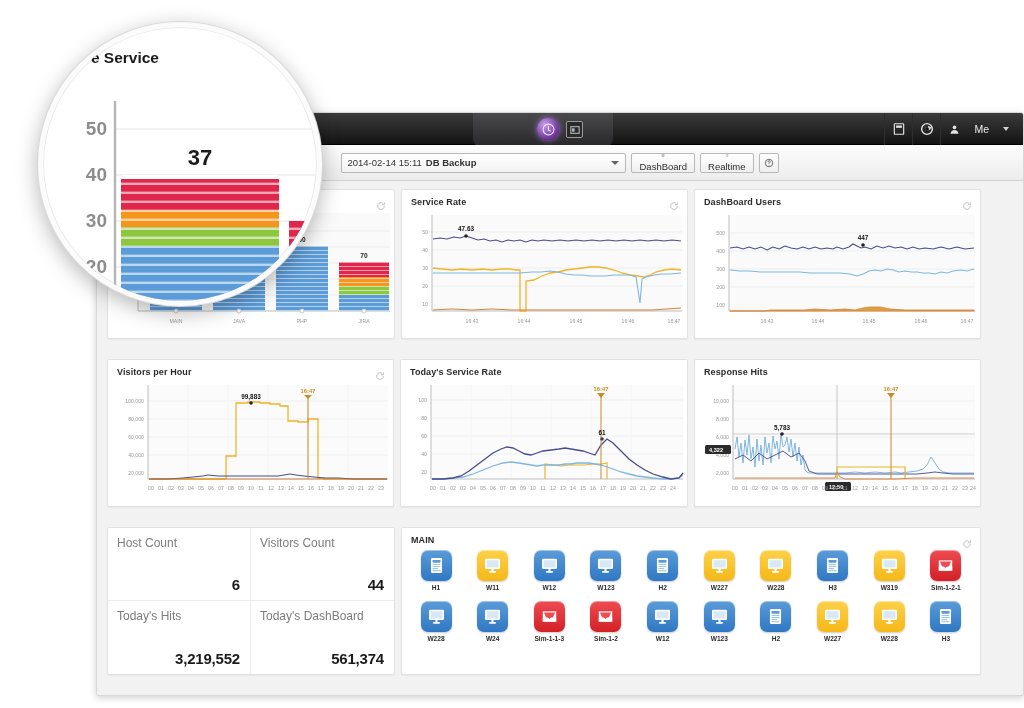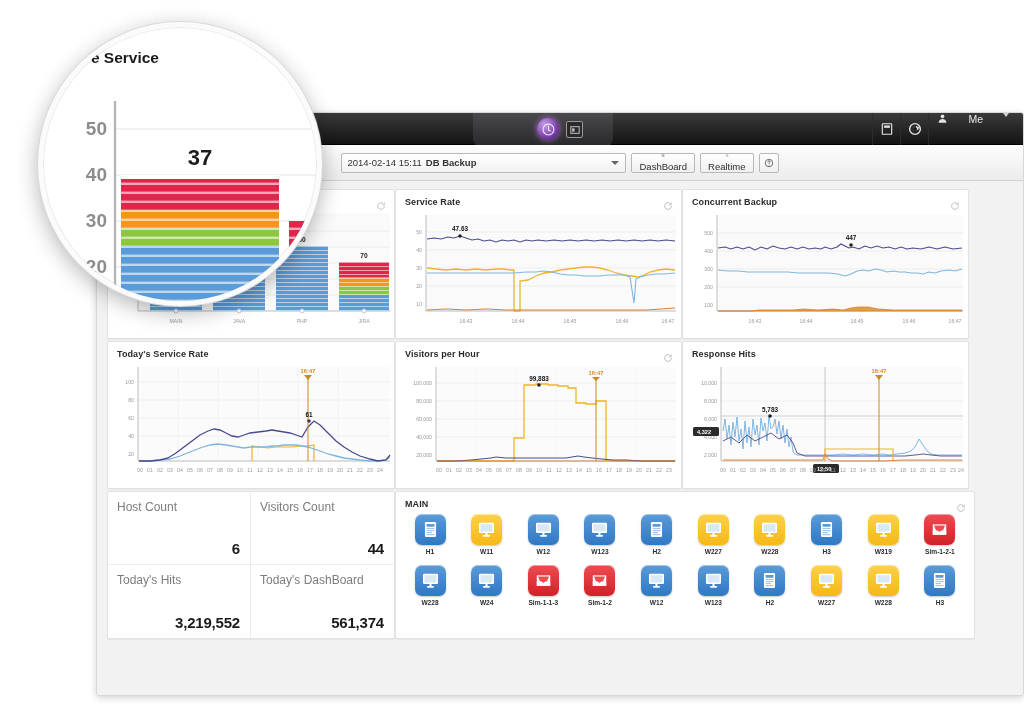--- a/index.html
+++ b/index.html
@@ -40,21 +40,21 @@
   .sq-icon svg { width:10px; height:10px; }
   #titlebar .right-tools {
     position:absolute; right:6px; top:0; height:32px; display:flex; align-items:center; gap:0;
   }
   .tb-btn {
     width:28px; height:32px; display:flex; align-items:center; justify-content:center;
     border-left:1px solid #2d2d2d;
   }
   .tb-btn svg { width:14px; height:14px; fill:#e2e2e2; }
   .tb-me {
-    height:32px; display:flex; gap:20px; padding:0 8px 0 8px;
+    height:32px; display:flex; align-items:center; gap:14px; padding:0 8px 0 8px;
     border-left:1px solid #2d2d2d; color:#eaeaea; font-size:10.5px;
   }
   .tb-me svg { width:11px; height:11px; fill:#e2e2e2; }
   .caret-dn { width:0;height:0;border-left:3px solid transparent;border-right:3px solid transparent;border-top:4px solid #cfcfcf; }
 
   
   #toolbar {
     position:absolute; left:0; top:32px; width:100%; height:36px;
     background:linear-gradient(#fdfdfd,#ececed);
     border-bottom:1px solid #d2d2d2;
@@ -79,21 +79,21 @@
   }
   .tbar-btn svg { width:10px; height:10px; fill:#555; }
   .tbar-btn.icononly { padding:0; width:20px; justify-content:center; }
 
   
   #dash {
     position:absolute; left:0; top:68px; right:0; bottom:0;
     background:#f2f2f2; padding:8px 10px 10px 10px;
     overflow:hidden;
   }
-  .row { display:flex; gap:0; margin-bottom:2px; }
+  .row { display:flex; gap:6px; margin-bottom:20px; }
   .panel {
     background:#fff; border:1px solid #e2e2e2; border-radius:2px;
     position:relative; box-shadow:0 1px 1px rgba(0,0,0,.05);
   }
   .panel-title {
     font-size:9px; font-weight:bold; color:#2b2b2b;
     padding:7px 0 0 9px; letter-spacing:.1px;
   }
   .refresh-ico { position:absolute; right:8px; top:7px; width:10px; height:10px; opacity:.55; }
   .refresh-ico svg { width:10px; height:10px; fill:none; stroke:#555; stroke-width:1.6; }
@@ -333,21 +333,21 @@
             <text class="peaklbl" x="64" y="24">47.63</text>
             <text class="axlbl x" x="70" y="116">16:43</text>
             <text class="axlbl x" x="122" y="116">16:44</text>
             <text class="axlbl x" x="174" y="116">16:45</text>
             <text class="axlbl x" x="226" y="116">16:46</text>
             <text class="axlbl x" x="272" y="116">16:47</text>
           </svg>
         </div>
 
         <div class="panel" style="width:287px;height:150px">
-          <div class="panel-title">Concurrent Backup</div>
+          <div class="panel-title">DashBoard Users</div>
           <div class="refresh-ico">
             <svg viewBox="0 0 24 24">
                 <path d="M20 12a8 8 0 11-3-6.2"></path>
                 <path d="M20 3.5V9h-5.5"></path>
               </svg>
           </div>
           <svg class="chart" width="287" height="128" viewBox="0 0 287 128">
             <rect x="34" y="8" width="246" height="96" fill="#fafafa"></rect>
             <g stroke="#ededed" stroke-width="1">
               <line x1="34" y1="26" x2="280" y2="26"></line>
@@ -370,86 +370,20 @@
             <text class="axlbl x" x="72" y="116">16:43</text>
             <text class="axlbl x" x="123" y="116">16:44</text>
             <text class="axlbl x" x="174" y="116">16:45</text>
             <text class="axlbl x" x="226" y="116">16:46</text>
             <text class="axlbl x" x="272" y="116">16:47</text>
           </svg>
         </div>
       </div>
 
       <div class="row">
-
-        <div class="panel" style="width:288px;height:148px">
-          <div class="panel-title">Today's Service Rate</div>
-          <svg class="chart" width="288" height="126" viewBox="0 0 288 126">
-            <rect x="30" y="8" width="252" height="94" fill="#fbfbfb"></rect>
-            <g stroke="#efefef" stroke-width="1">
-              <line x1="30" y1="23" x2="282" y2="23"></line>
-                <line x1="30" y1="41" x2="282" y2="41"></line>
-              <line x1="30" y1="59" x2="282" y2="59"></line>
-                <line x1="30" y1="77" x2="282" y2="77"></line>
-            </g>
-            <g stroke="#f3f3f3" stroke-width="1">
-              <line x1="70" y1="8" x2="70" y2="102"></line>
-                <line x1="110" y1="8" x2="110" y2="102"></line>
-              <line x1="150" y1="8" x2="150" y2="102"></line>
-                <line x1="190" y1="8" x2="190" y2="102"></line>
-              <line x1="230" y1="8" x2="230" y2="102"></line>
-            </g>
-            <line x1="30" y1="8" x2="30" y2="102" stroke="#bdbdbd"></line>
-            <line x1="30" y1="102" x2="282" y2="102" stroke="#bdbdbd"></line>
-            <text class="axlbl y" x="26" y="25">100</text>
-            <text class="axlbl y" x="26" y="43">80</text>
-            <text class="axlbl y" x="26" y="61">60</text>
-            <text class="axlbl y" x="26" y="79">40</text>
-            <text class="axlbl y" x="26" y="97">20</text>
-
-            <path fill="none" stroke="#f0b429" stroke-width="1.2" d="M144,102 L144,87 L152,88 L160,89 L168,88 L176,88 L184,88 L192,87 L200,87 L206,86 L206,102"></path>
-
-            <path fill="none" stroke="#7eb6e0" stroke-width="1.3" d="M31,102 42,102 52,101 62,100 72,97 82,93 92,89 102,86 110,85 118,86 124,87 130,88 136,89 142,88 150,88 158,88 164,87 170,87 176,86 182,86 188,86 194,87 200,88 206,90 212,92 220,95 228,97 236,99 244,100 252,101 262,102 270,102 278,101 282,98"></path>
-
-            <path fill="none" stroke="#4a4a8f" stroke-width="1.3" d="M31,102 42,102 52,101 60,99 68,94 76,88 84,82 92,76 100,72 106,70 112,71 118,74 124,77 130,78 136,76 142,74 150,73 158,72 164,71 170,72 176,73 182,74 188,76 194,78 200,68 206,62 212,66 220,74 228,82 236,88 244,93 252,97 262,100 270,102 278,101 282,96"></path>
-
-            <line x1="200" y1="16" x2="200" y2="102" stroke="#c98a24" stroke-width="1"></line>
-            <path d="M196,16 L204,16 L200,21 Z" fill="#c98a24"></path>
-            <text class="markerlbl" x="200" y="14">16:47</text>
-            <circle cx="201" cy="62" r="1.8" fill="#3b3b6b"></circle>
-            <text class="peaklbl" x="201" y="58">61</text>
-            <g class="axlbl x" font-size="4.6" fill="#9a9a9a">
-              <text x="32" y="113">00</text>
-                <text x="42" y="113">01</text>
-                <text x="52" y="113">02</text>
-              <text x="62" y="113">03</text>
-                <text x="72" y="113">04</text>
-                <text x="82" y="113">05</text>
-              <text x="92" y="113">06</text>
-                <text x="102" y="113">07</text>
-                <text x="112" y="113">08</text>
-              <text x="122" y="113">09</text>
-                <text x="132" y="113">10</text>
-                <text x="142" y="113">11</text>
-              <text x="152" y="113">12</text>
-                <text x="162" y="113">13</text>
-                <text x="172" y="113">14</text>
-              <text x="182" y="113">15</text>
-                <text x="192" y="113">16</text>
-                <text x="202" y="113">17</text>
-              <text x="212" y="113">18</text>
-                <text x="222" y="113">19</text>
-                <text x="232" y="113">20</text>
-              <text x="242" y="113">21</text>
-                <text x="252" y="113">22</text>
-                <text x="262" y="113">23</text>
-              <text x="272" y="113">24</text>
-            </g>
-          </svg>
-        </div>
 
         <div class="panel" style="width:287px;height:148px">
           <div class="panel-title">Visitors per Hour</div>
           <div class="refresh-ico">
             <svg viewBox="0 0 24 24">
                 <path d="M20 12a8 8 0 11-3-6.2"></path>
                 <path d="M20 3.5V9h-5.5"></path>
               </svg>
           </div>
           <svg class="chart" width="287" height="126" viewBox="0 0 287 126">
@@ -500,20 +434,86 @@
                 <text x="183" y="113">14</text>
               <text x="193" y="113">15</text>
                 <text x="203" y="113">16</text>
                 <text x="213" y="113">17</text>
               <text x="223" y="113">18</text>
                 <text x="233" y="113">19</text>
                 <text x="243" y="113">20</text>
               <text x="253" y="113">21</text>
                 <text x="263" y="113">22</text>
                 <text x="273" y="113">23</text>
+            </g>
+          </svg>
+        </div>
+
+        <div class="panel" style="width:288px;height:148px">
+          <div class="panel-title">Today's Service Rate</div>
+          <svg class="chart" width="288" height="126" viewBox="0 0 288 126">
+            <rect x="30" y="8" width="252" height="94" fill="#fbfbfb"></rect>
+            <g stroke="#efefef" stroke-width="1">
+              <line x1="30" y1="23" x2="282" y2="23"></line>
+                <line x1="30" y1="41" x2="282" y2="41"></line>
+              <line x1="30" y1="59" x2="282" y2="59"></line>
+                <line x1="30" y1="77" x2="282" y2="77"></line>
+            </g>
+            <g stroke="#f3f3f3" stroke-width="1">
+              <line x1="70" y1="8" x2="70" y2="102"></line>
+                <line x1="110" y1="8" x2="110" y2="102"></line>
+              <line x1="150" y1="8" x2="150" y2="102"></line>
+                <line x1="190" y1="8" x2="190" y2="102"></line>
+              <line x1="230" y1="8" x2="230" y2="102"></line>
+            </g>
+            <line x1="30" y1="8" x2="30" y2="102" stroke="#bdbdbd"></line>
+            <line x1="30" y1="102" x2="282" y2="102" stroke="#bdbdbd"></line>
+            <text class="axlbl y" x="26" y="25">100</text>
+            <text class="axlbl y" x="26" y="43">80</text>
+            <text class="axlbl y" x="26" y="61">60</text>
+            <text class="axlbl y" x="26" y="79">40</text>
+            <text class="axlbl y" x="26" y="97">20</text>
+
+            <path fill="none" stroke="#f0b429" stroke-width="1.2" d="M144,102 L144,87 L152,88 L160,89 L168,88 L176,88 L184,88 L192,87 L200,87 L206,86 L206,102"></path>
+
+            <path fill="none" stroke="#7eb6e0" stroke-width="1.3" d="M31,102 42,102 52,101 62,100 72,97 82,93 92,89 102,86 110,85 118,86 124,87 130,88 136,89 142,88 150,88 158,88 164,87 170,87 176,86 182,86 188,86 194,87 200,88 206,90 212,92 220,95 228,97 236,99 244,100 252,101 262,102 270,102 278,101 282,98"></path>
+
+            <path fill="none" stroke="#4a4a8f" stroke-width="1.3" d="M31,102 42,102 52,101 60,99 68,94 76,88 84,82 92,76 100,72 106,70 112,71 118,74 124,77 130,78 136,76 142,74 150,73 158,72 164,71 170,72 176,73 182,74 188,76 194,78 200,68 206,62 212,66 220,74 228,82 236,88 244,93 252,97 262,100 270,102 278,101 282,96"></path>
+
+            <line x1="200" y1="16" x2="200" y2="102" stroke="#c98a24" stroke-width="1"></line>
+            <path d="M196,16 L204,16 L200,21 Z" fill="#c98a24"></path>
+            <text class="markerlbl" x="200" y="14">16:47</text>
+            <circle cx="201" cy="62" r="1.8" fill="#3b3b6b"></circle>
+            <text class="peaklbl" x="201" y="58">61</text>
+            <g class="axlbl x" font-size="4.6" fill="#9a9a9a">
+              <text x="32" y="113">00</text>
+                <text x="42" y="113">01</text>
+                <text x="52" y="113">02</text>
+              <text x="62" y="113">03</text>
+                <text x="72" y="113">04</text>
+                <text x="82" y="113">05</text>
+              <text x="92" y="113">06</text>
+                <text x="102" y="113">07</text>
+                <text x="112" y="113">08</text>
+              <text x="122" y="113">09</text>
+                <text x="132" y="113">10</text>
+                <text x="142" y="113">11</text>
+              <text x="152" y="113">12</text>
+                <text x="162" y="113">13</text>
+                <text x="172" y="113">14</text>
+              <text x="182" y="113">15</text>
+                <text x="192" y="113">16</text>
+                <text x="202" y="113">17</text>
+              <text x="212" y="113">18</text>
+                <text x="222" y="113">19</text>
+                <text x="232" y="113">20</text>
+              <text x="242" y="113">21</text>
+                <text x="252" y="113">22</text>
+                <text x="262" y="113">23</text>
+              <text x="272" y="113">24</text>
             </g>
           </svg>
         </div>
 
         <div class="panel" style="width:287px;height:148px">
           <div class="panel-title">Response Hits</div>
           <svg class="chart" width="287" height="126" viewBox="0 0 287 126">
             <rect x="38" y="8" width="242" height="94" fill="#fbfbfb"></rect>
             <g stroke="#efefef" stroke-width="1">
               <line x1="38" y1="24" x2="280" y2="24"></line>

